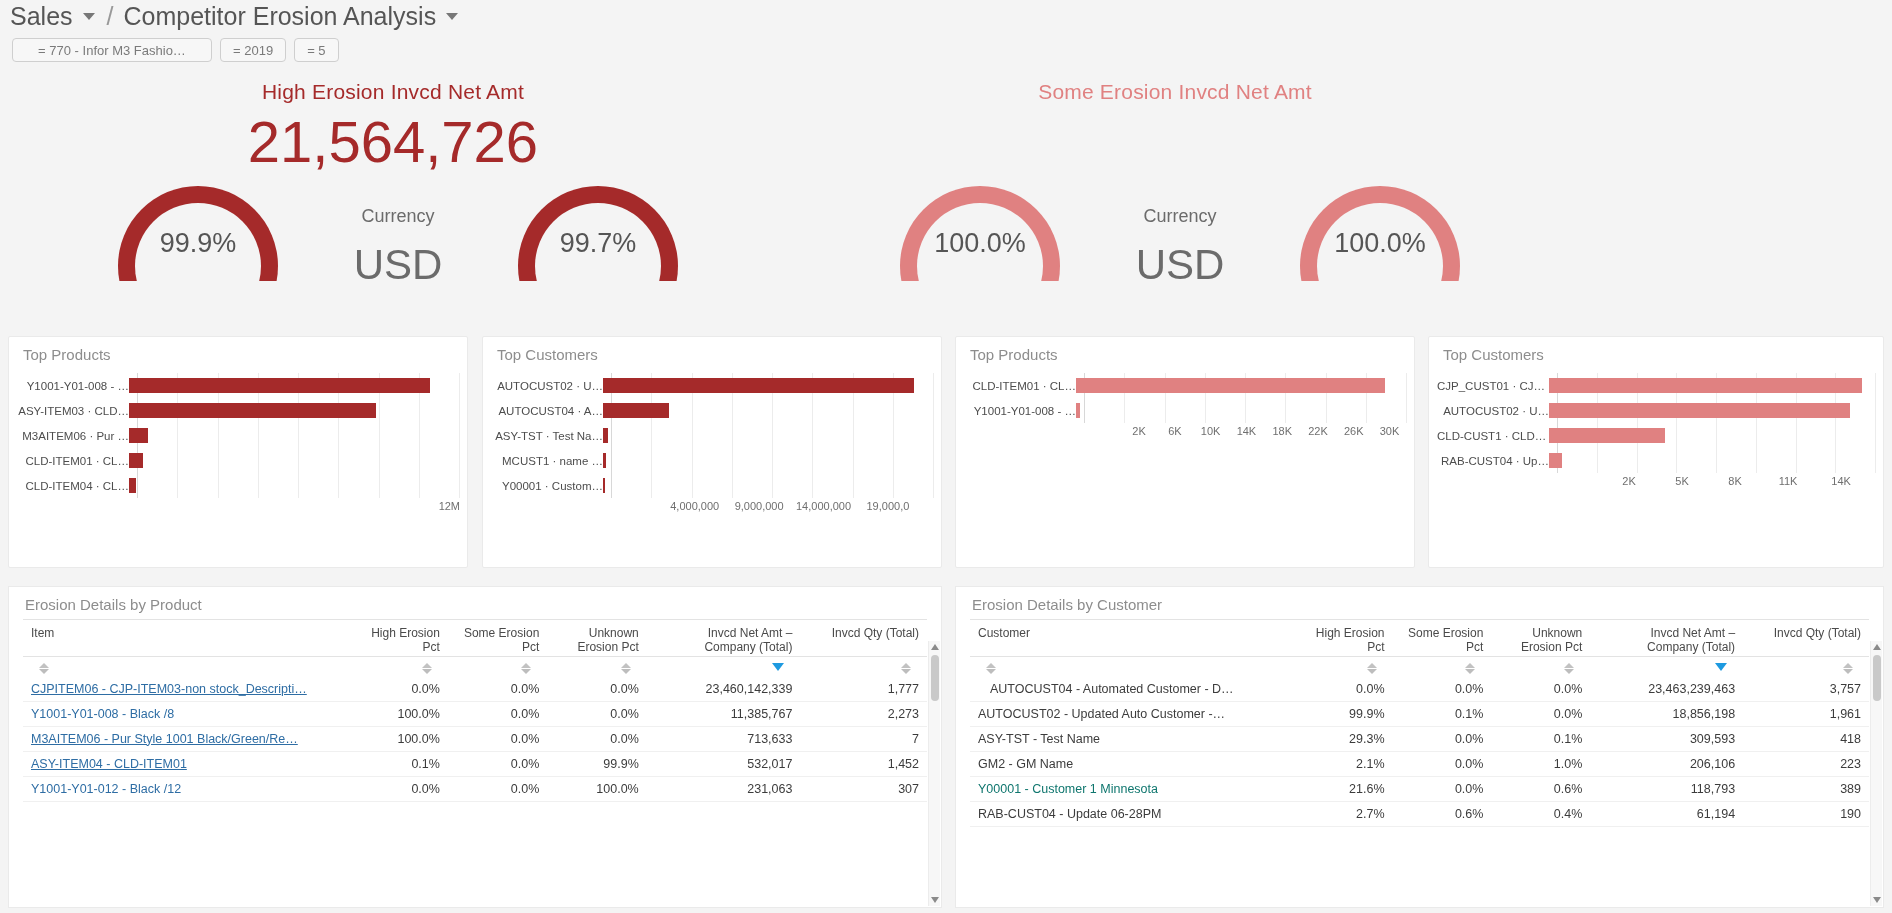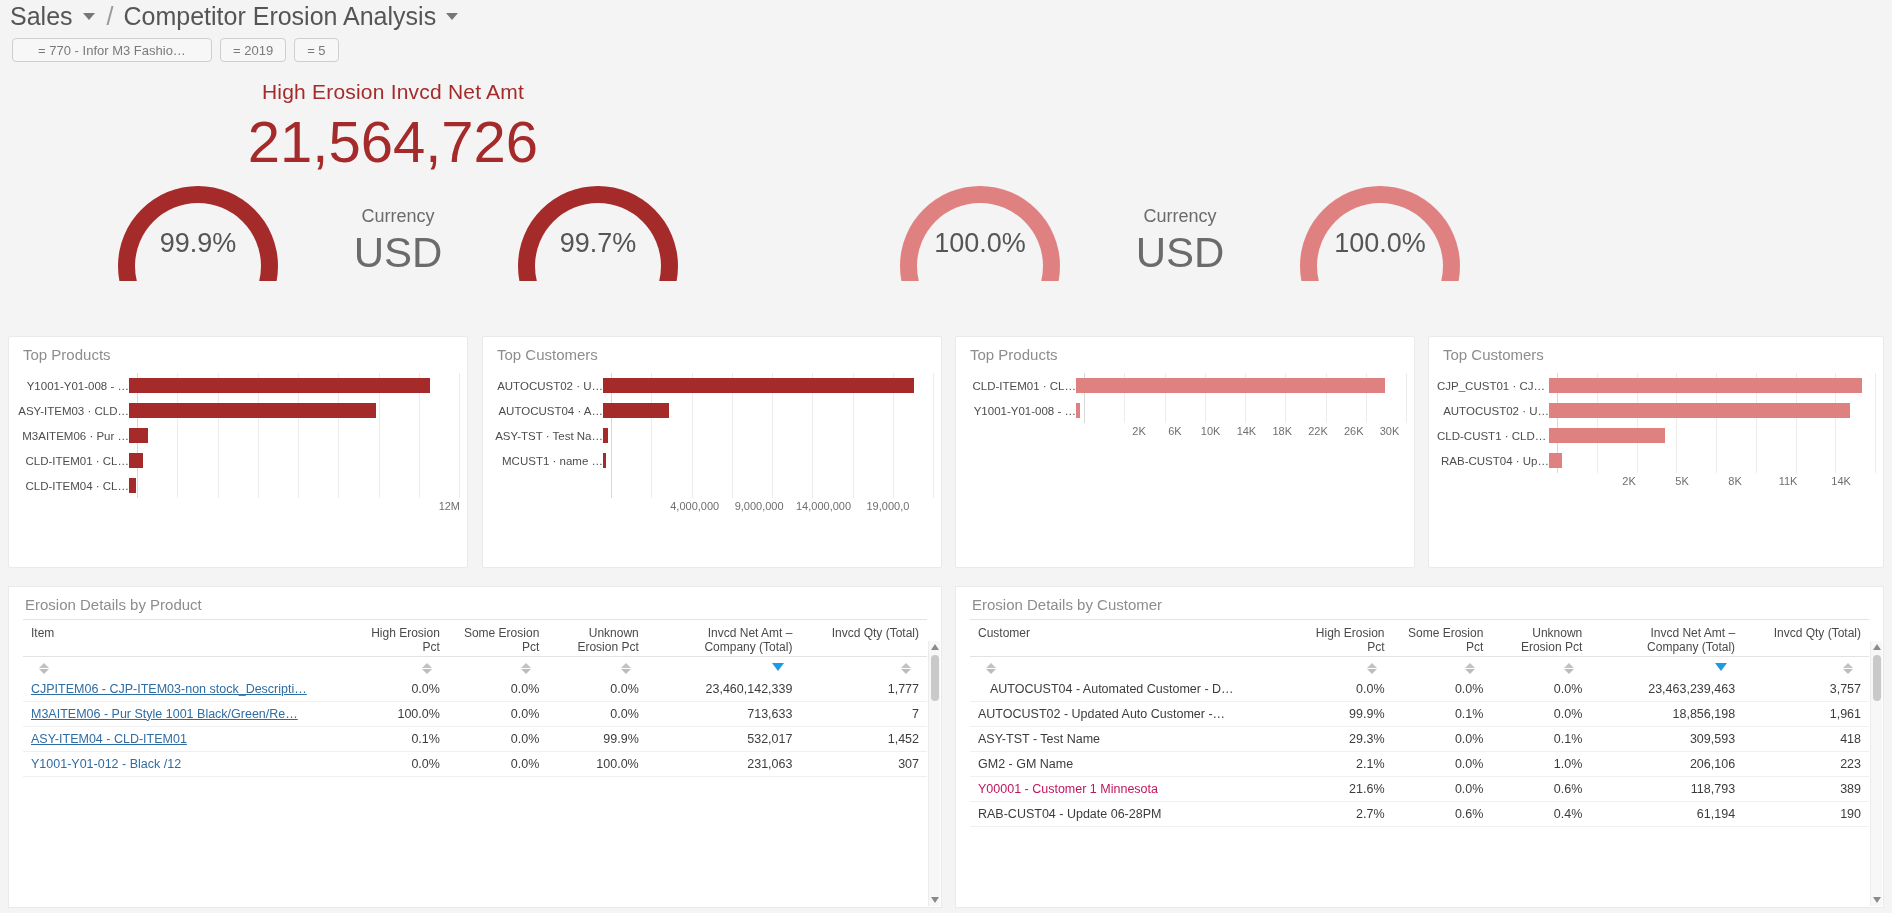--- a/index.html
+++ b/index.html
@@ -74,21 +74,21 @@
     border-radius: 50%; background: #f4f4f4;
   }
   .gauge .pct {
     position: absolute; left: 0; top: 42px; width: 160px;
     text-align: center; font-size: 27px; color: #555;
   }
   .currency-block {
     width: 200px; text-align: center; padding-top: 20px;
   }
   .currency-label { font-size: 18px; color: #6b6b6b; }
-  .currency-value { font-size: 42px; color: #6b6b6b; margin-top: 2px; }
+  .currency-value { font-size: 42px; color: #6b6b6b; margin-top: 14px; }
 
   
   .card {
     position: absolute; background: #ffffff;
     border: 1px solid #eaeaea; border-radius: 2px;
   }
   .card-title {
     font-size: 15px; color: #8d8d8d; padding: 9px 0 0 14px;
   }
   .chart-body { position: relative; margin: 10px 8px 0 8px; }
@@ -189,20 +189,21 @@
     <div class="chip">= 2019</div>
     <div class="chip">= 5</div>
   </div>
 
   <div class="kpi-group left">
     <div class="kpi-title dark">High Erosion Invcd Net Amt</div>
     <div class="kpi-value dark">21,564,726</div>
   </div>
 
   <div class="kpi-group right">
+    <div class="kpi-title lite">Some Erosion Invcd Net Amt</div>
   </div>
 
   <div class="gauges left">
     <div class="gauge-row">
       <div class="gauge" style="margin-left:110px">
         <div class="ring" id="g0" style="background: rgb(165, 42, 42);"></div>
         <div class="hole"></div>
         <div class="pct">99.9%</div>
       </div>
       <div class="currency-block">
@@ -322,20 +323,26 @@
             <div class="bar-track">
               <div class="bar dark" style="width: 1.54797%;"></div>
             </div>
           </div>
           <div class="chart-row">
             <div class="cat-label">MCUST1 · name …</div>
             <div class="bar-track">
               <div class="bar dark" style="width: 1.03053%;"></div>
             </div>
           </div>
+          <div class="chart-row">
+            <div class="cat-label">Y00001 · Custom…</div>
+            <div class="bar-track">
+              <div class="bar dark" style="width: 0.593965%;"></div>
+            </div>
+          </div>
         </div>
         <div class="axis-ticks">
           <span style="left: 26%;">4,000,000</span>
           <span style="left: 46%;">9,000,000</span>
           <span style="left: 66%;">14,000,000</span>
           <span style="left: 86%;">19,000,0</span>
         </div>
       </div>
   </div>
 
@@ -506,20 +513,28 @@
           <tbody>
             <tr>
               <td><span class="link">CJPITEM06 - CJP-ITEM03-non stock_Descripti…</span></td>
               <td class="num">0.0%</td>
               <td class="num">0.0%</td>
               <td class="num">0.0%</td>
               <td class="num">23,460,142,339</td>
               <td class="num">1,777</td>
             </tr>
             <tr>
+              <td><span class="link plain">Y1001-Y01-008 - Black /8</span></td>
+              <td class="num">100.0%</td>
+              <td class="num">0.0%</td>
+              <td class="num">0.0%</td>
+              <td class="num">11,385,767</td>
+              <td class="num">2,273</td>
+            </tr>
+            <tr>
               <td><span class="link">M3AITEM06 - Pur Style 1001 Black/Green/Re…</span></td>
               <td class="num">100.0%</td>
               <td class="num">0.0%</td>
               <td class="num">0.0%</td>
               <td class="num">713,633</td>
               <td class="num">7</td>
             </tr>
             <tr>
               <td><span class="link">ASY-ITEM04 - CLD-ITEM01</span></td>
               <td class="num">0.1%</td>
@@ -644,21 +659,21 @@
             </tr>
             <tr>
               <td><span class="" style="color: rgb(60, 60, 60);">GM2 - GM Name</span></td>
               <td class="num">2.1%</td>
               <td class="num">0.0%</td>
               <td class="num">1.0%</td>
               <td class="num">206,106</td>
               <td class="num">223</td>
             </tr>
             <tr>
-              <td><span class="" style="color: #be185d;">Y00001 - Customer 1 Minnesota</span></td>
+              <td><span class="" style="color: #0f766e;">Y00001 - Customer 1 Minnesota</span></td>
               <td class="num">21.6%</td>
               <td class="num">0.0%</td>
               <td class="num">0.6%</td>
               <td class="num">118,793</td>
               <td class="num">389</td>
             </tr>
             <tr>
               <td><span class="" style="color: rgb(60, 60, 60);">RAB-CUST04 - Update 06-28PM</span></td>
               <td class="num">2.7%</td>
               <td class="num">0.6%</td>

